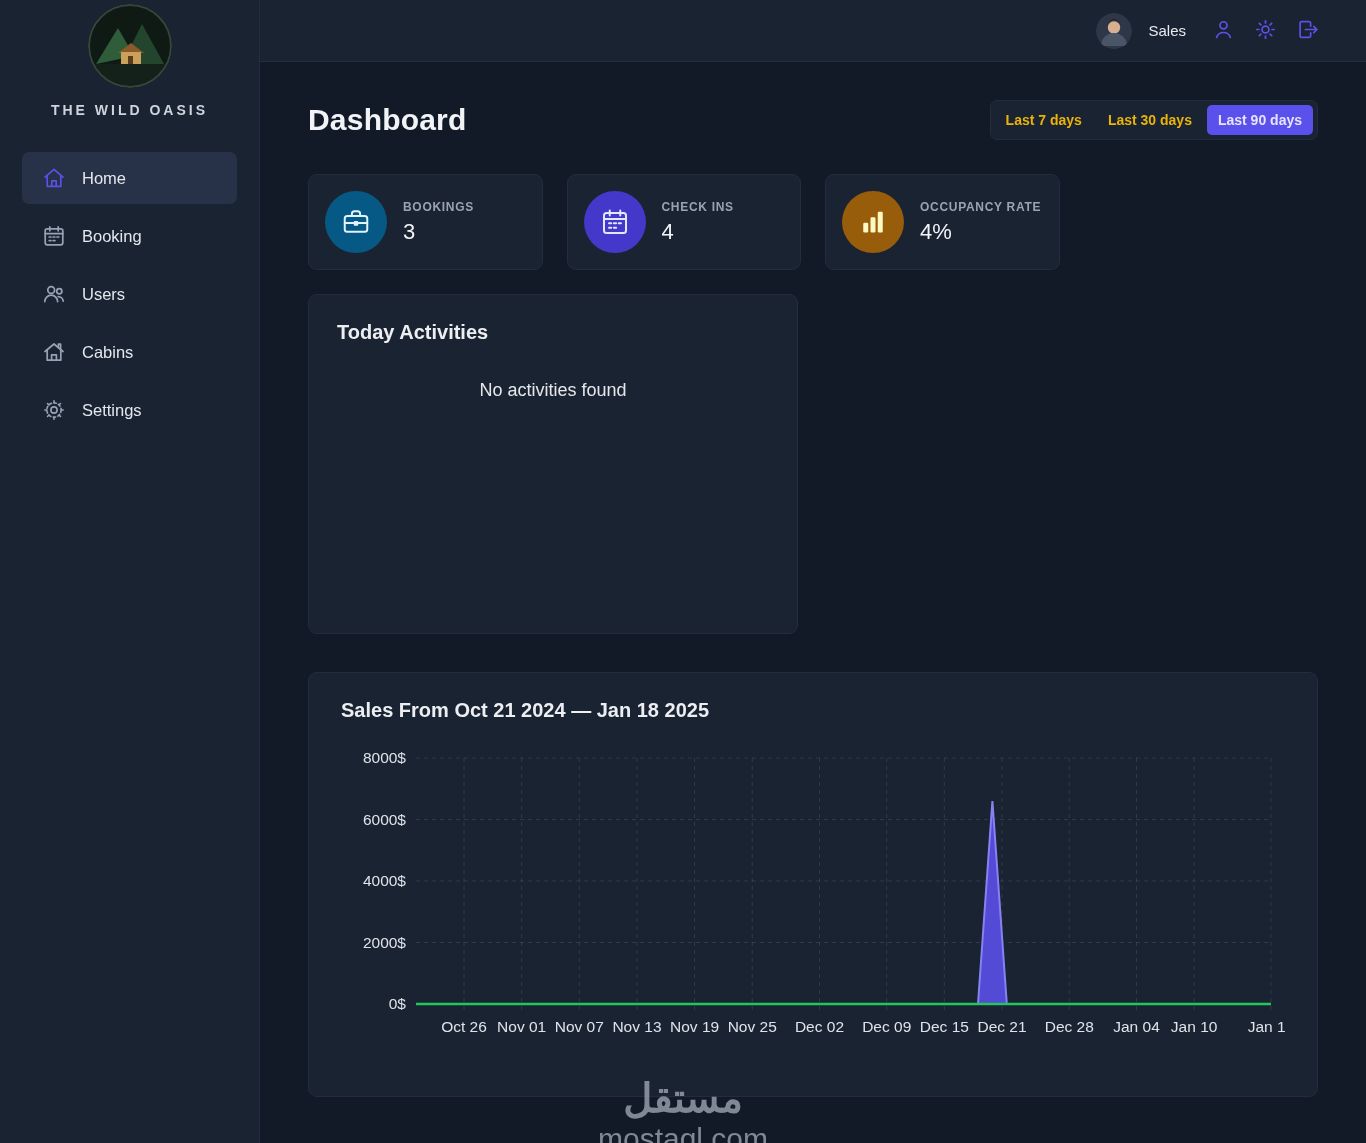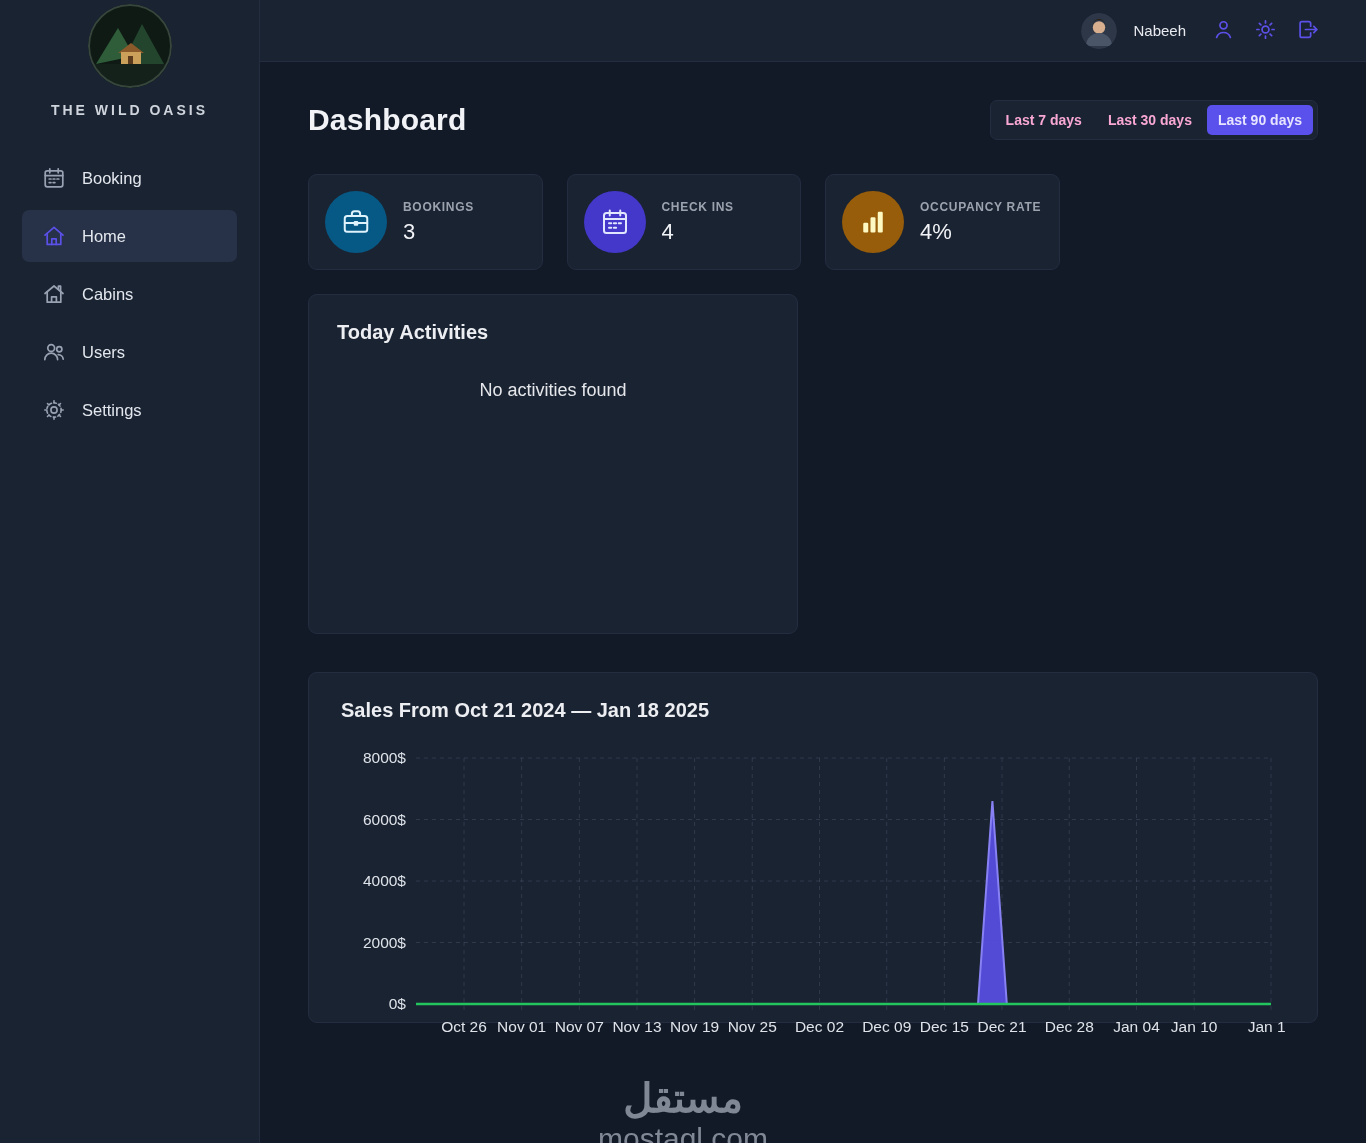--- a/index.html
+++ b/index.html
@@ -43,21 +43,21 @@
   }
   .avatar { width:36px; height:36px; border-radius:50%; overflow:hidden; cursor:pointer; }
   .username { font-size:15px; font-weight:500; color:#e8eaef; margin-right:8px; }
   .hicon { background:transparent; border:0; color:#5b50e8; width:26px; height:26px; cursor:pointer; padding:0; }
   .hicon svg { width:23px; height:23px; }
   
   .main { grid-row:2; grid-column:2; padding:38px 48px 0; overflow:hidden; }
   .page-head { display:flex; align-items:center; justify-content:space-between; margin-bottom:34px; }
   .page-title { font-size:30px; font-weight:700; color:#f1f3f6; letter-spacing:.2px; }
   .filters { background:#1a2332; border:1px solid #232d3f; border-radius:7px; padding:4px; display:flex; gap:4px; }
-  .filter-btn { border:0; background:transparent; color:#f9a8d4; font-family:inherit; font-size:14px; font-weight:600; padding:7px 11px; border-radius:5px; cursor:pointer; white-space:nowrap; }
+  .filter-btn { border:0; background:transparent; color:#eab308; font-family:inherit; font-size:14px; font-weight:600; padding:7px 11px; border-radius:5px; cursor:pointer; white-space:nowrap; }
   .filter-btn.active { background:#5a50ec; color:#e6e4ff; }
   
   .stats { display:grid; grid-template-columns:repeat(4,1fr); gap:24px; margin-bottom:24px; }
   .stat-card { background:#1a2332; border:1px solid #232d3f; border-radius:9px; padding:16px; display:flex; align-items:center; gap:16px; height:96px; }
   .stat-icon { width:62px; height:62px; border-radius:50%; display:flex; align-items:center; justify-content:center; flex:0 0 auto; }
   .stat-icon svg { width:30px; height:30px; }
   .stat-label { font-size:12px; font-weight:700; letter-spacing:.7px; color:#9ca3af; text-transform:uppercase; margin-bottom:5px; }
   .stat-value { font-size:22px; font-weight:500; color:#f1f3f6; }
   
   .panels { display:grid; grid-template-columns:490px 1fr; gap:40px; margin-bottom:38px; }
@@ -66,21 +66,21 @@
   .empty-msg { text-align:center; margin-top:36px; font-size:18px; font-weight:500; color:#e5e7eb; }
   .duration-body { display:flex; align-items:center; margin-top:16px; }
   .donut-wrap { position:relative; width:222px; height:222px; margin-left:16px; flex:0 0 auto; }
   .donut { position:absolute; inset:0; border-radius:50%; }
   .donut-hole { position:absolute; inset:39px; border-radius:50%; background:#1a2332; }
   .legend { margin-left:58px; display:flex; flex-direction:column; gap:10px; }
   .legend-item { display:flex; align-items:center; gap:9px; cursor:pointer; }
   .legend-dot { width:13px; height:13px; border-radius:50%; flex:0 0 auto; }
   .legend-label { font-size:15.5px; }
   
-  .sales-panel { background:#1a2332; border:1px solid #232d3f; border-radius:9px; padding:26px 32px; height:351px; }
+  .sales-panel { background:#1a2332; border:1px solid #232d3f; border-radius:9px; padding:26px 32px; height:425px; }
   .sales-title { font-size:20px; font-weight:600; color:#eceef2; margin-bottom:20px; }
   .sales-chart { width:944px; height:304px; display:block; font-family:"Liberation Sans", sans-serif; }
   
   .watermark { position:absolute; left:683px; top:1076px; transform:translateX(-50%); text-align:center; color:#959ca8; opacity:.85; z-index:5; pointer-events:none; }
   .watermark-ar { font-size:40px; font-weight:700; direction:rtl; line-height:1.1; }
   .watermark-domain { font-size:30px; font-weight:400; margin-top:2px; }
 </style>
 </head>
 <body>
 
@@ -93,53 +93,53 @@
       <path d="M0 60 H84 V84 H0 Z" fill="#14211a"></path>
       <path d="M30 49 L43 39 L56 49 Z" fill="#8a5a2b"></path>
       <rect x="33" y="48" width="20" height="12" fill="#caa05a"></rect>
       <rect x="40" y="52" width="5" height="8" fill="#5c3b1c"></rect>
       <circle cx="42" cy="42" r="41" fill="none" stroke="#37463c" stroke-width="2"></circle>
     </svg>
   </div>
   <div class="brand">THE WILD OASIS</div>
 
   <nav class="nav">
+    <div class="nav-item active">
+      <svg viewBox="0 0 24 24" fill="none" stroke="currentColor" stroke-width="1.7" stroke-linecap="round" stroke-linejoin="round">
+        <path d="M3 11.2 12 3.4l9 7.8"></path>
+          <path d="M5.2 9.6V20.4h13.6V9.6"></path>
+          <path d="M9.8 20.4v-5.6h4.4v5.6"></path>
+      </svg>
+      <span>Home</span>
+    </div>
     <div class="nav-item">
       <svg viewBox="0 0 24 24" fill="none" stroke="currentColor" stroke-width="1.7" stroke-linecap="round" stroke-linejoin="round">
         <rect x="3.2" y="4.8" width="17.6" height="16" rx="2"></rect>
           <path d="M3.2 9.6h17.6M7.8 2.8v4M16.2 2.8v4"></path>
           <path d="M7.2 13h1.8M11.1 13h1.8M15 13h1.8M7.2 16.6h1.8M11.1 16.6h1.8"></path>
       </svg>
       <span>Booking</span>
     </div>
-    <div class="nav-item active">
-      <svg viewBox="0 0 24 24" fill="none" stroke="currentColor" stroke-width="1.7" stroke-linecap="round" stroke-linejoin="round">
-        <path d="M3 11.2 12 3.4l9 7.8"></path>
-          <path d="M5.2 9.6V20.4h13.6V9.6"></path>
-          <path d="M9.8 20.4v-5.6h4.4v5.6"></path>
-      </svg>
-      <span>Home</span>
+    <div class="nav-item">
+      <svg viewBox="0 0 24 24" fill="none" stroke="currentColor" stroke-width="1.7" stroke-linecap="round" stroke-linejoin="round">
+        <circle cx="9.2" cy="8" r="3.4"></circle>
+          <path d="M2.8 19.6a6.4 6.4 0 0 1 12.8 0"></path>
+          <circle cx="17.3" cy="9.3" r="2.6"></circle>
+          <path d="M16.2 14.7a5 5 0 0 1 5 4.5"></path>
+      </svg>
+      <span>Users</span>
     </div>
     <div class="nav-item">
       <svg viewBox="0 0 24 24" fill="none" stroke="currentColor" stroke-width="1.7" stroke-linecap="round" stroke-linejoin="round">
         <path d="M3 11.5 12 4l9 7.5"></path>
           <path d="M5.2 9.8V20.2h13.6V9.8"></path>
           <path d="M9.6 20.2v-5.4h4.8v5.4"></path>
           <path d="M16.4 6.6V4.2h2.2v4.2"></path>
       </svg>
       <span>Cabins</span>
-    </div>
-    <div class="nav-item">
-      <svg viewBox="0 0 24 24" fill="none" stroke="currentColor" stroke-width="1.7" stroke-linecap="round" stroke-linejoin="round">
-        <circle cx="9.2" cy="8" r="3.4"></circle>
-          <path d="M2.8 19.6a6.4 6.4 0 0 1 12.8 0"></path>
-          <circle cx="17.3" cy="9.3" r="2.6"></circle>
-          <path d="M16.2 14.7a5 5 0 0 1 5 4.5"></path>
-      </svg>
-      <span>Users</span>
     </div>
     <div class="nav-item">
       <svg viewBox="0 0 24 24" fill="none" stroke="currentColor" stroke-width="1.6" stroke-linecap="round" stroke-linejoin="round">
         <circle cx="12" cy="12" r="3.1"></circle>
         <path d="M12 2.8v2.1M12 19.1v2.1M2.8 12h2.1M19.1 12h2.1M5.5 5.5l1.5 1.5M17 17l1.5 1.5M18.5 5.5 17 7M7 17l-1.5 1.5"></path>
         <circle cx="12" cy="12" r="7.2" stroke-dasharray="2.4 2.4"></circle>
       </svg>
       <span>Settings</span>
     </div>
   </nav>
@@ -147,21 +147,21 @@
 
 <header class="header">
   <div class="avatar">
     <svg viewBox="0 0 36 36">
       <circle cx="18" cy="18" r="18" fill="#2d3748"></circle>
       <circle cx="18" cy="14.5" r="6.2" fill="#d9b08f"></circle>
       <path d="M11.5 12.5a6.6 6.6 0 0 1 13 0c0-1-1-6.5-6.5-6.5s-6.5 5.5-6.5 6.5z" fill="#2b2118"></path>
       <path d="M5 33a13 13 0 0 1 26 0z" fill="#4a5568"></path>
     </svg>
   </div>
-  <span class="username">Nabeeh</span>
+  <span class="username">Sales</span>
   <button class="hicon">
     <svg viewBox="0 0 24 24" fill="none" stroke="currentColor" stroke-width="1.8" stroke-linecap="round" stroke-linejoin="round">
       <circle cx="12" cy="7.6" r="3.7"></circle>
         <path d="M4.8 20.3a7.6 7.6 0 0 1 14.4 0"></path>
     </svg>
   </button>
   <button class="hicon">
     <svg viewBox="0 0 24 24" fill="none" stroke="currentColor" stroke-width="1.8" stroke-linecap="round">
       <circle cx="12" cy="12" r="3.6"></circle>
       <path d="M12 3v2.2M12 18.8V21M3 12h2.2M18.8 12H21M5.6 5.6l1.6 1.6M16.8 16.8l1.6 1.6M18.4 5.6l-1.6 1.6M7.2 16.8l-1.6 1.6"></path>

